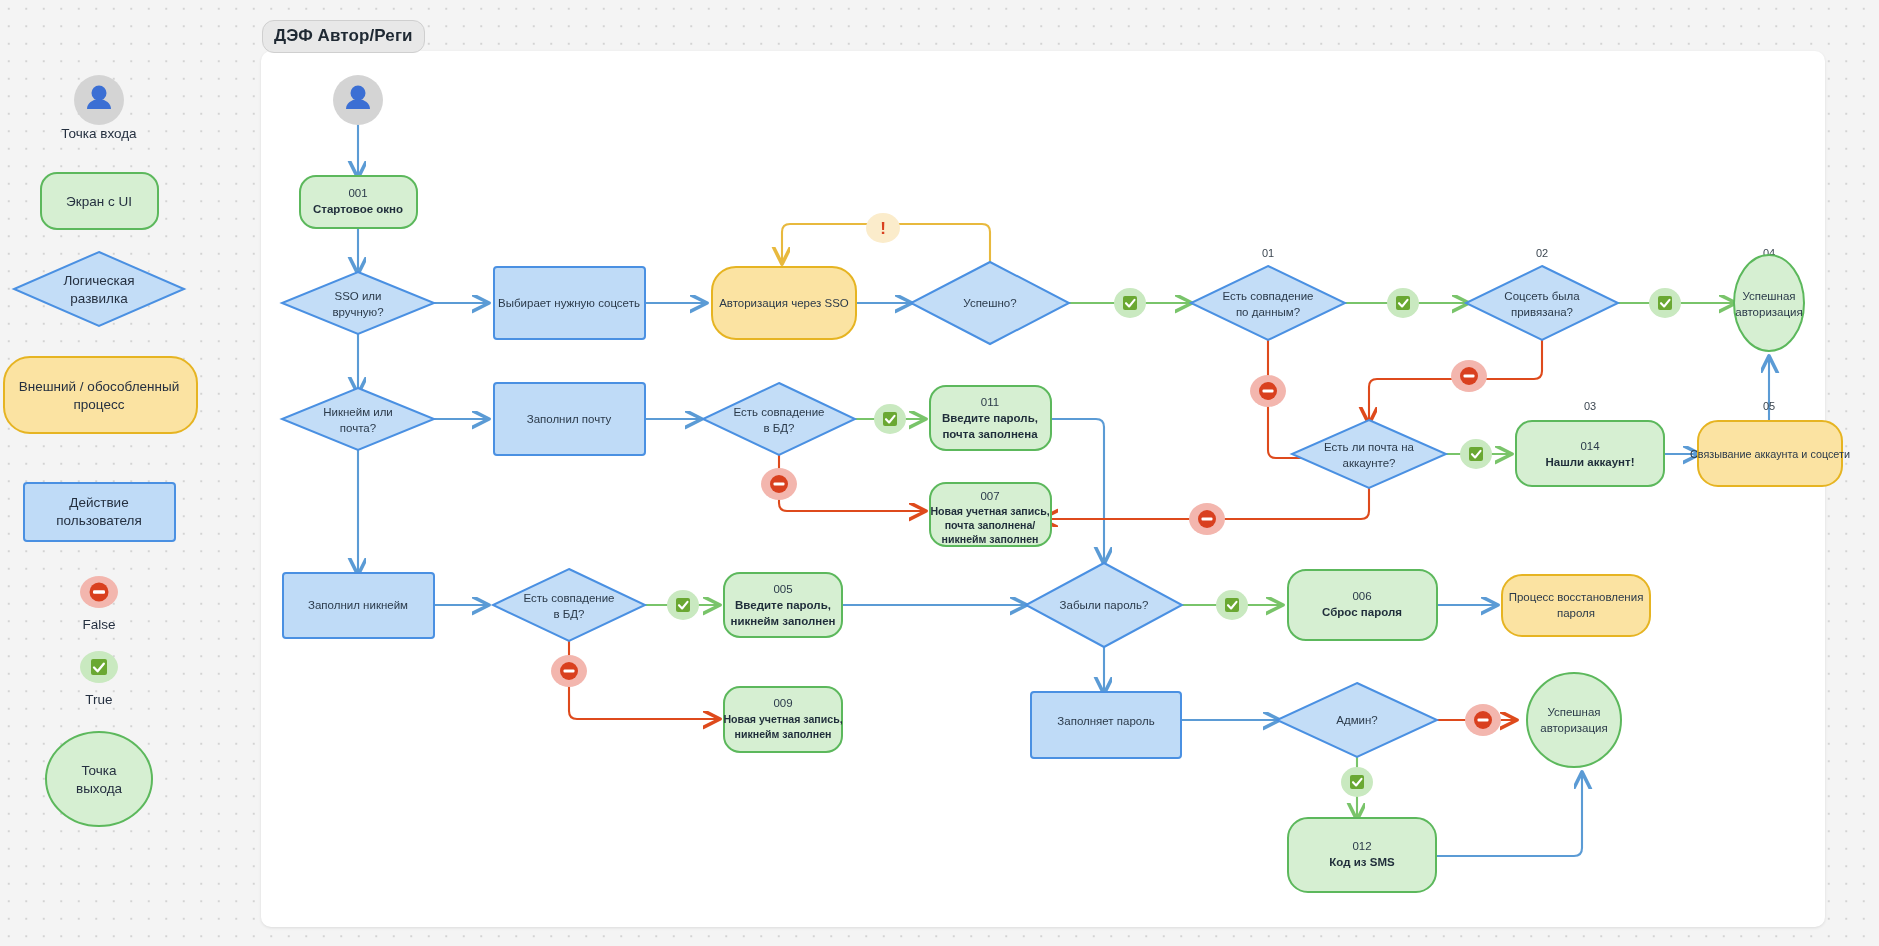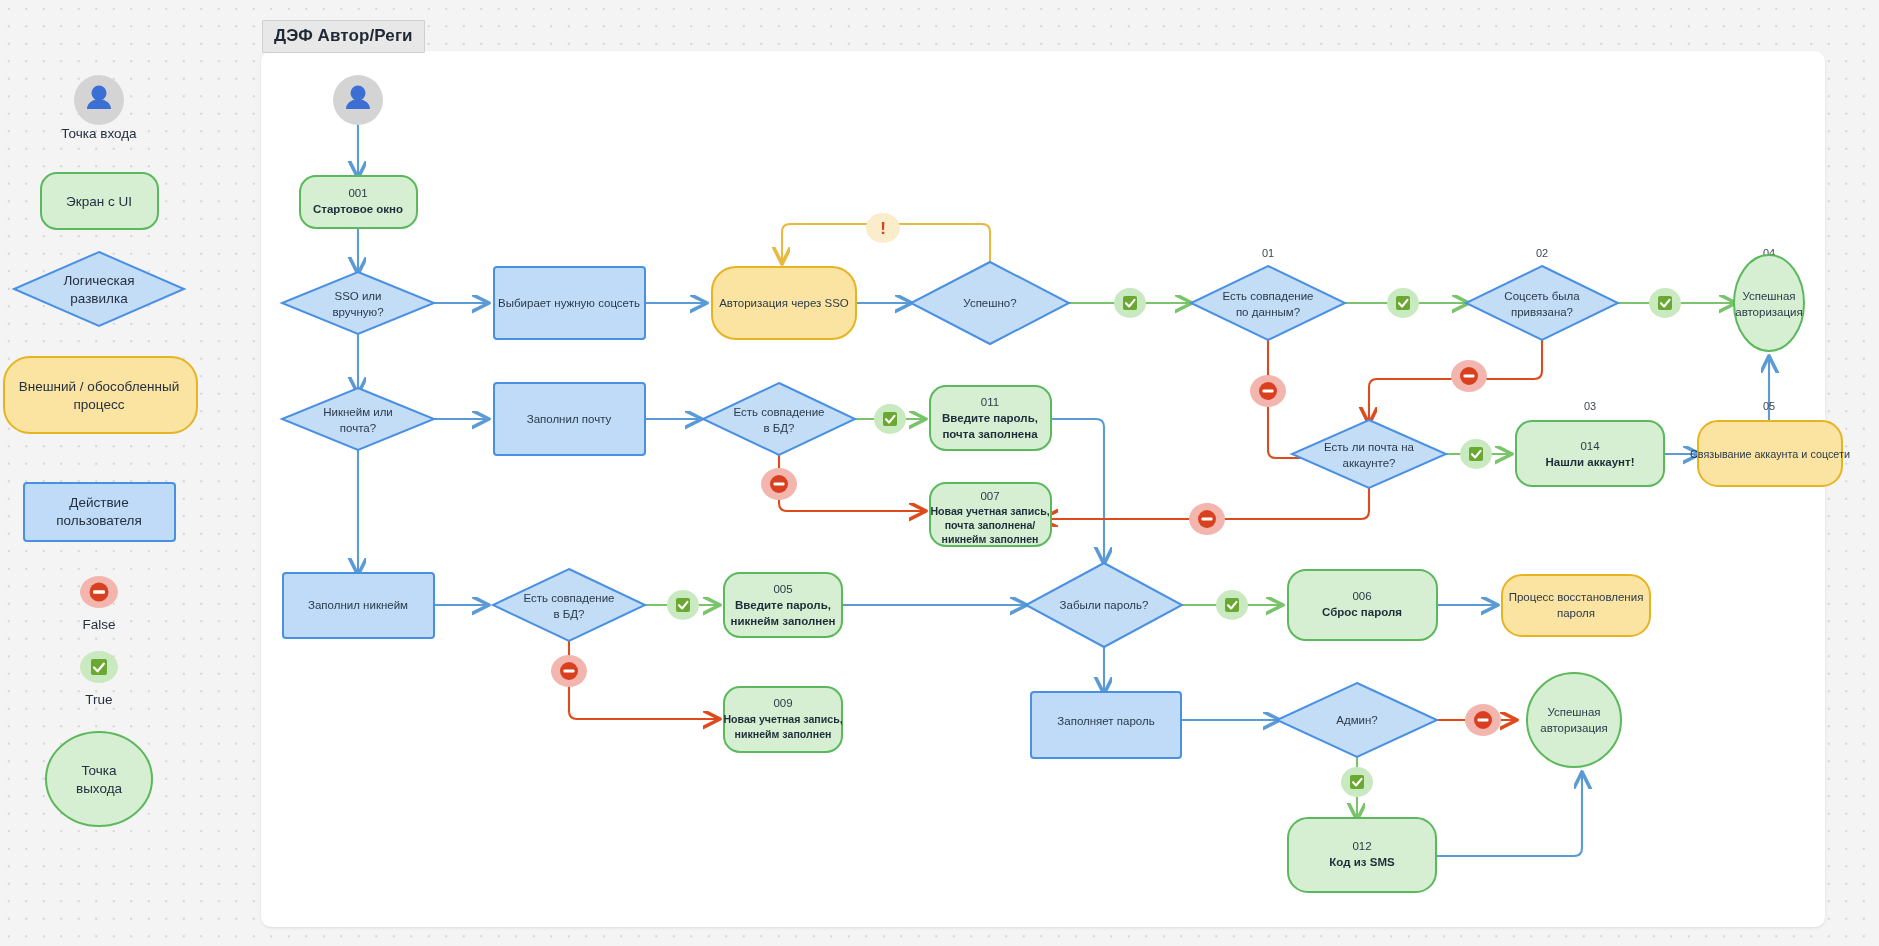--- a/index.html
+++ b/index.html
@@ -12,21 +12,21 @@
     position:relative;
   }
   #stage{position:absolute;inset:0;}
   .canvas-card{
     position:absolute;left:261px;top:51px;width:1564px;height:876px;
     background:#ffffff;border-radius:10px;
     box-shadow:0 1px 3px rgba(0,0,0,.10);
   }
   .title-chip{
     position:absolute;left:262px;top:20px;
-    background:#e8e8e8;border:1px solid #cfcfcf;border-radius:1px;
+    background:#e8e8e8;border:1px solid #cfcfcf;border-radius:12px;
     padding:5px 11px 6px 11px;
     font-size:17px;font-weight:bold;color:#1f2933;
     letter-spacing:.1px;white-space:nowrap;
   }
   svg.flow{position:absolute;left:0;top:0;width:1879px;height:946px;overflow:visible;}
   .lbl-num{font-size:11.5px;fill:#2b3a4a;}
   .lbl-bold{font-size:11.5px;font-weight:bold;fill:#1f2d3a;}
   .lbl-plain{font-size:11.5px;fill:#2b3a4a;}
   .ext-num{font-size:11px;fill:#3d4852;}
   .legend-cap{font-size:13.5px;fill:#253040;text-anchor:middle;}

